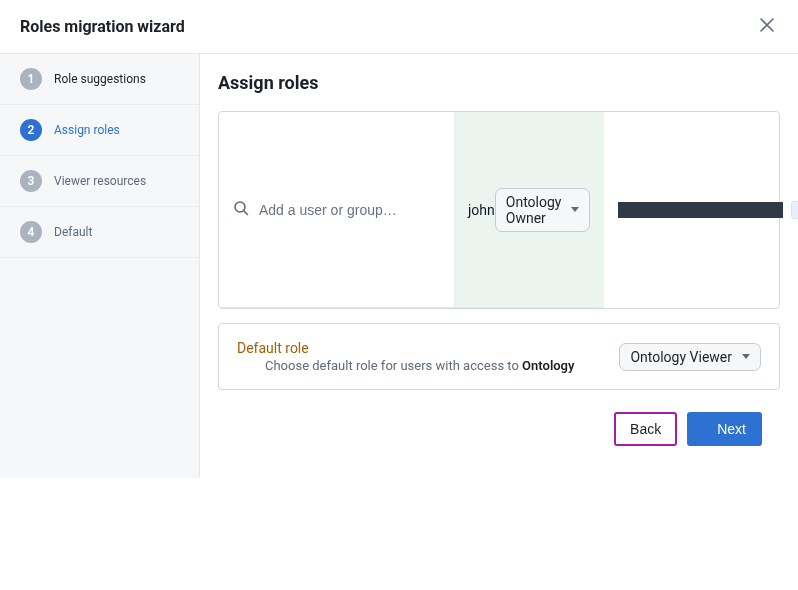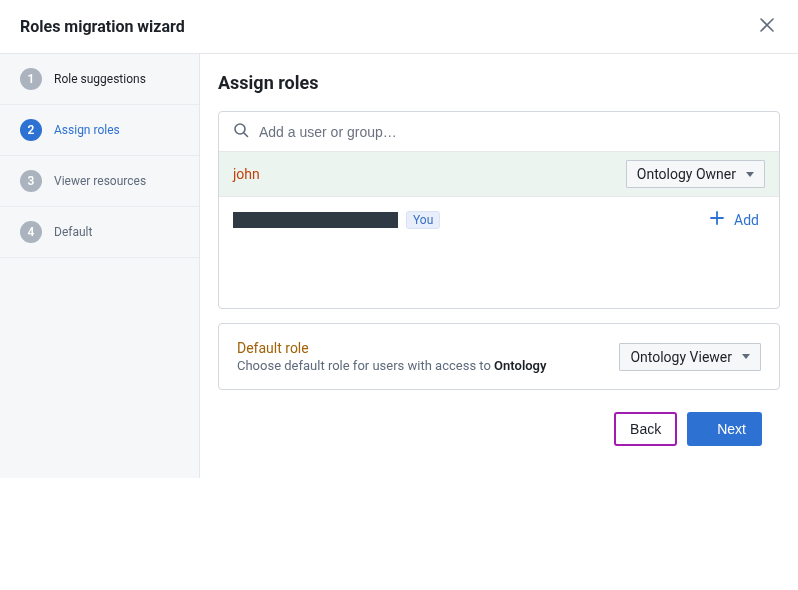--- a/index.html
+++ b/index.html
@@ -132,28 +132,28 @@
       align-items: center;
       justify-content: space-between;
       padding: 8px 14px;
     }
     .user-row.selected {
       background: #EBF4EE;
       border-bottom: 1px solid #E5E7EB;
     }
     .user-name {
       font-size: 14px;
-      color: #c2410c;
+      color: #0f172a;
     }
     .role-select {
       display: inline-flex;
       align-items: center;
       gap: 10px;
       border: 1px solid #C5CBD3;
-      border-radius: 1px;
+      border-radius: 7px;
       background: #F6F7F9;
       padding: 5px 10px;
       cursor: pointer;
       font-size: 14px;
       color: #1C2127;
     }
     .caret-down {
       width: 0;
       height: 0;
       border-left: 4px solid transparent;
@@ -188,40 +188,41 @@
       display: inline-flex;
       align-items: center;
       gap: 10px;
       color: #2D72D2;
       cursor: pointer;
       font-size: 14px;
       padding: 4px 6px;
     }
     .panel-users {
       display: flex;
-      flex-direction: column;
+      flex-direction: row;
       height: 322px;
     }
     .panel-spacer {
       flex: 1;
     }
     .default-panel {
       display: flex;
       justify-content: space-between;
       align-items: center;
       padding: 16px 18px;
     }
     .default-title {
       font-size: 14px;
       color: #a16207;
       margin-bottom: 2px;
     }
     .default-desc {
       font-size: 13px;
       color: #5F6B7C;
+      margin-left: 28px;
     }
     .default-desc strong {
       color: #1C2127;
       font-weight: 600;
     }
     .footer {
       display: flex;
       justify-content: flex-end;
       gap: 10px;
       padding: 8px 18px 14px 18px;

